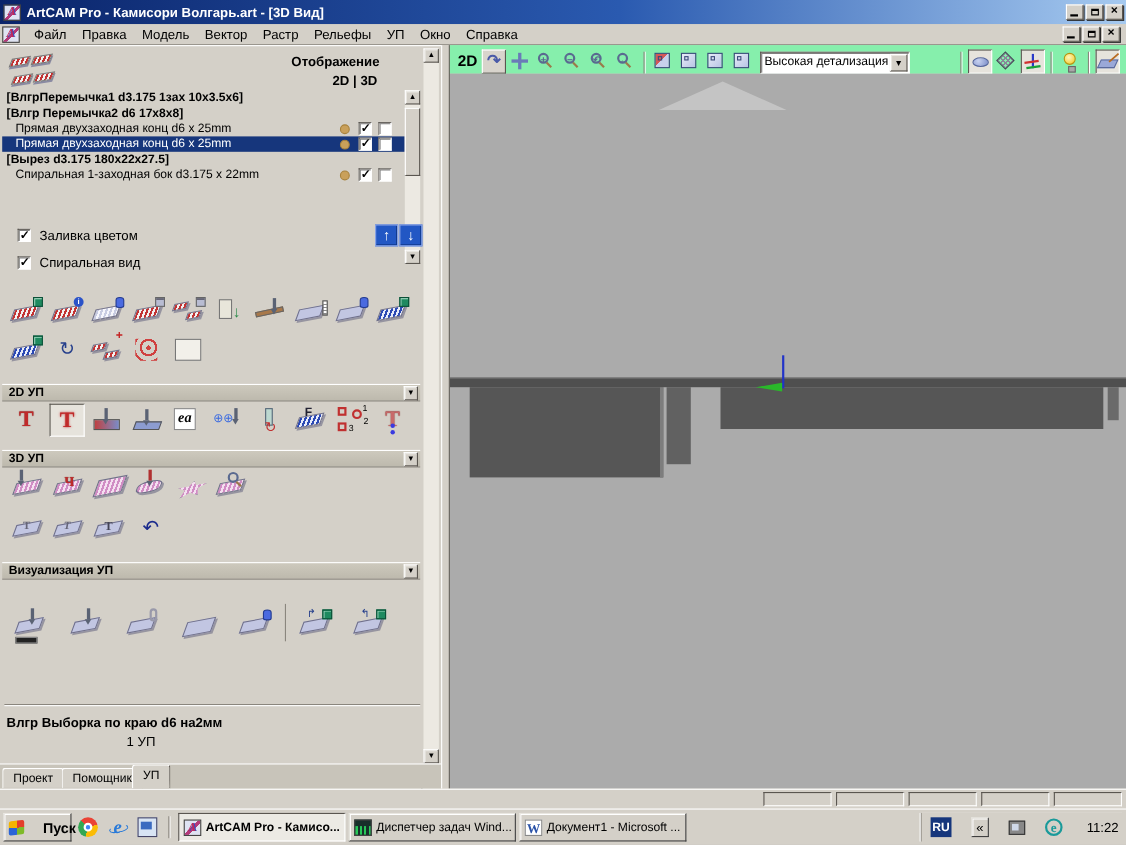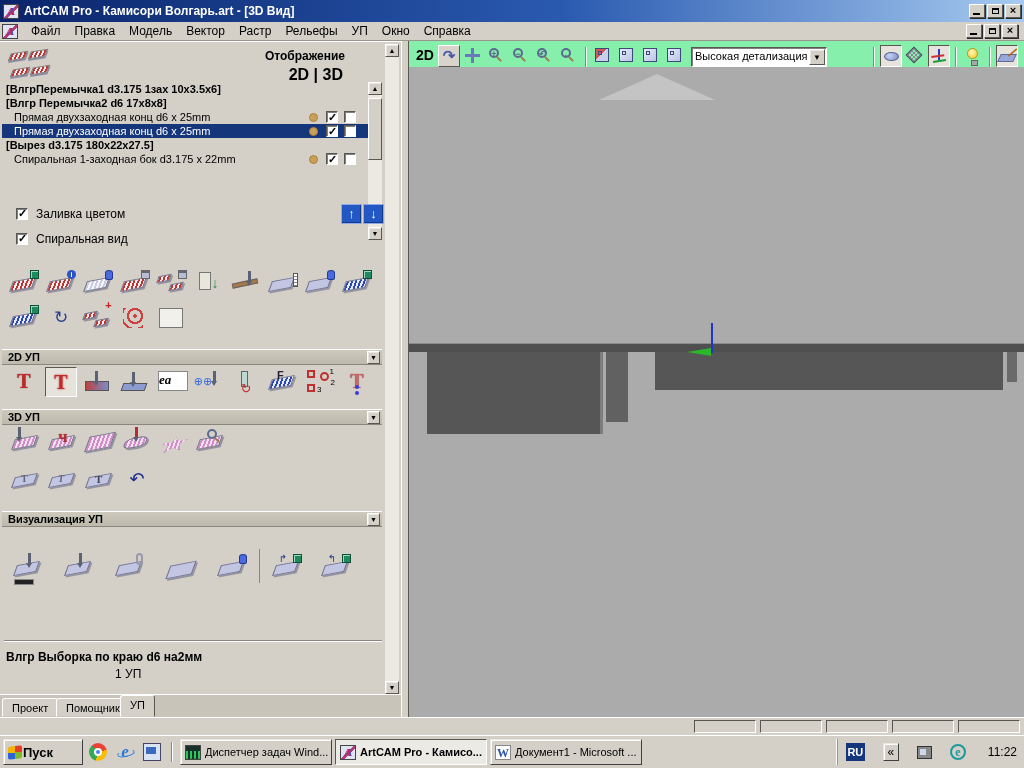--- a/index.html
+++ b/index.html
@@ -25,21 +25,21 @@
     border-bottom:1px solid #9a968e; display:flex; align-items:center; padding:0 2px; }
   #menubar .menu-item { padding:2px 7px; font-size:12px; }
   #menubar .spacer { flex:1; }
 
   
   #left-panel { position:absolute; left:0; top:41px; width:401px; height:676px; background:#d4d0c8; border-top:1px solid #fff; }
   #panel-head-icon { position:absolute; left:8px; top:6px; width:46px; height:34px; }
   .mini-slab { position:absolute; width:16px; height:8px; transform:skewX(-30deg) rotate(-10deg);
     background:repeating-linear-gradient(90deg,#c23232 0 2px,#f0f0f0 2px 4px); border:1px solid #777; box-shadow:1px 2px 0 #8a8aa2; }
   #display-header { position:absolute; right:56px; top:7px; font-weight:bold; font-size:12px; }
-  #display-cols { position:absolute; right:58px; top:24px; font-weight:bold; font-size:16px;text-align:right; }
+  #display-cols { position:absolute; right:58px; top:24px; font-weight:bold; font-size:12px;text-align:right; }
 
   
   #tp-list { position:absolute; left:2px; top:40px; width:366px; }
   .tp-row { height:14px; line-height:14px; position:relative; white-space:nowrap; overflow:hidden; }
   .tp-row.group { font-weight:bold; padding-left:4px; }
   .tp-row.item { padding-left:12px; }
   .tp-row.sel { background:#16367c; color:#fff; }
   .tp-dot { position:absolute; right:50px; top:3px; width:9px; height:9px; border-radius:50%; background:#c9a05a; border:1px solid #a8823c; }
   .cb { display:inline-block; width:12px; height:12px; background:#fff; border:1px solid; border-color:#5a5650 #fff #fff #5a5650; box-shadow:inset 1px 1px 0 #808080; position:relative; vertical-align:middle; }
   .cb.checked::after { content:"✓"; position:absolute; left:1px; top:-2px; font-size:11px; font-weight:bold; color:#000; }
@@ -143,21 +143,21 @@
   #m-edge { left:598px; top:285px; width:10px; height:30px; background:#6a6a6a; }
   #origin-line { position:absolute; left:302px; top:256px; width:2px; height:30px; background:#2233c8; }
   #origin-tri { position:absolute; left:278px; top:281px; width:0; height:0; border-top:4px solid transparent; border-bottom:4px solid transparent; border-right:24px solid #2ab82a; }
 
   
   #statusbar { position:absolute; left:0; top:717px; width:1024px; height:18px; background:#d4d0c8; border-top:1px solid #fff; display:flex; justify-content:flex-end; align-items:center; gap:4px; padding-right:4px; }
   .status-cell { width:62px; height:13px; border:1px solid; border-color:#5a5650 #fff #fff #5a5650; }
 
   
   #taskbar { position:absolute; left:0; top:735px; width:1024px; height:33px; background:#d4d0c8; border-top:1px solid #fff; display:flex; align-items:center; padding:0 3px; gap:3px; }
-  #start-btn { width:80px; height:26px; display:flex; align-items:center; gap:1px; padding-left:4px; font-weight:bold; font-size:13px; }
+  #start-btn { width:62px; height:26px; display:flex; align-items:center; gap:17px; padding-left:4px; font-weight:bold; font-size:13px; }
   .winflag { width:14px; height:13px; flex:none; transform:skewY(-6deg);
     background:conic-gradient(#e33e2b 0 25%, #7eba28 25% 50%, #2a64d8 50% 75%, #f4b400 75%); border-radius:2px; }
   .ql { width:18px; height:18px; position:relative; flex:none; margin:0 3px; }
   .chrome-ico { border-radius:50%; background:conic-gradient(from -45deg, #ea4335 0 120deg, #fbbc05 120deg 240deg, #34a853 240deg 360deg); }
   .chrome-ico::after { content:""; position:absolute; left:5px; top:5px; width:8px; height:8px; border-radius:50%; background:#4285f4; border:2px solid #fff; box-sizing:border-box; }
   .ie-ico { color:#2a7ad8; font:italic bold 17px "Liberation Serif",serif; text-align:center; line-height:18px; }
   .ie-ico::after { content:""; position:absolute; left:1px; top:7px; width:16px; height:5px; border:1px solid #2a7ad8; border-radius:50%; border-top-color:transparent; transform:rotate(-12deg); }
   .desk-ico { background:#d8e4f4; border:1px solid #446; }
   .desk-ico::after { content:""; position:absolute; left:2px; top:3px; width:10px; height:7px; background:#3a6ac0; }
   .task-btn { height:26px; width:152px; display:flex; align-items:center; gap:4px; padding:0 4px; font-size:11px; white-space:nowrap; overflow:hidden; }
@@ -332,21 +332,21 @@
       </span>
     <span class="tpico">
         <span style="position:absolute;left:3px;top:14px;width:24px;height:10px;background:linear-gradient(90deg,#c04040,#7a8cc8);border:1px solid #555;"></span>
         <span class="drill" style="left:13px;top:4px;"></span>
       </span>
     <span class="tpico">
         <span style="position:absolute;left:3px;top:16px;width:24px;height:8px;background:#8c9cd0;border:1px solid #555;transform:skewX(-20deg);"></span>
         <span class="drill" style="left:13px;top:5px;"></span>
       </span>
     <span class="tpico">
-        <span style="position:absolute;left:2px;top:4px;width:30px;height:20px;background:#fff;border:1px solid #888;font:italic bold 13px 'Liberation Serif',serif;">ea</span>
+        <span style="position:absolute;left:2px;top:4px;width:20px;height:20px;background:#fff;border:1px solid #888;font:italic bold 13px 'Liberation Serif',serif;text-align:center;">ea</span>
       </span>
     <span class="tpico">
         <span class="glyph-ico" style="left:-6px;font-size:11px;color:#3a6ae0;">⊕⊕</span>
         <span class="drill" style="left:20px;top:4px;"></span>
       </span>
     <span class="tpico">
         <span style="position:absolute;left:11px;top:4px;width:7px;height:16px;background:#bcd8d0;border:1px solid #567;"></span>
         <span class="glyph-ico" style="top:8px;font-size:13px;color:#c03030;">↻</span>
       </span>
     <span class="tpico">
@@ -550,27 +550,27 @@
 
 <div id="taskbar">
   <span id="start-btn" class="raised2">
     <span class="winflag"></span>
     <span>Пуск</span>
   </span>
   <span class="ql chrome-ico"></span>
   <span class="ql ie-ico">e</span>
   <span class="ql desk-ico"></span>
   <span class="tb-sep"></span>
+  <span class="task-btn active">
+    <span class="artcam-ico"></span>
+    <span>ArtCAM Pro - Камисо...</span>
+  </span>
   <span class="task-btn raised2">
     <span class="task-ico tm-ico"></span>
     <span>Диспетчер задач Wind...</span>
-  </span>
-  <span class="task-btn active">
-    <span class="artcam-ico"></span>
-    <span>ArtCAM Pro - Камисо...</span>
   </span>
   <span class="task-btn raised2">
     <span class="task-ico word-ico">W</span>
     <span>Документ1 - Microsoft ...</span>
   </span>
   <span id="tray">
     <span id="lang-ind">RU</span>
     <span id="tray-chevron" class="raised2">«</span>
     <span class="tray-disp"></span>
     <span class="tray-e">e</span>

